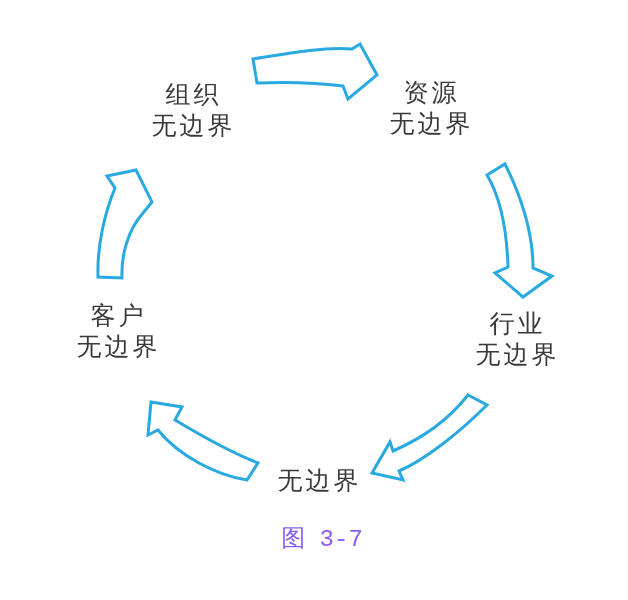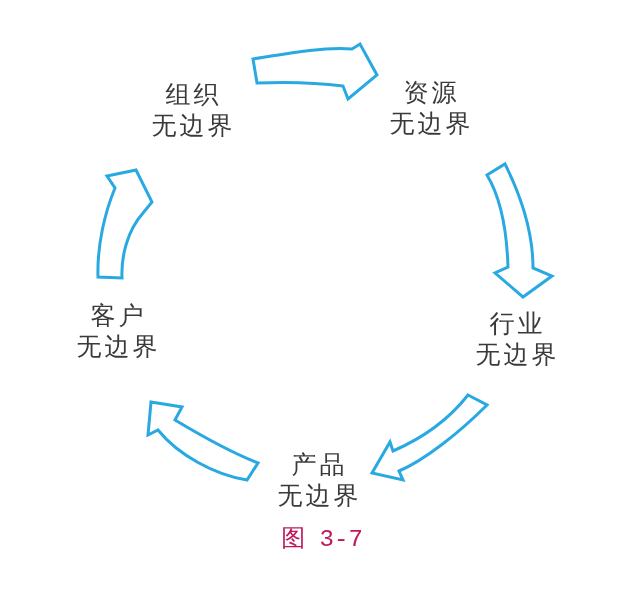--- a/index.html
+++ b/index.html
@@ -28,21 +28,21 @@
     overflow: visible;
     display: block;
   }
   .caption {
     position: absolute;
     left: 322px;
     top: 540px;
     transform: translate(-50%, -50%);
     display: flex;
     gap: 22px;
-    color: #be185d;
+    color: #8b5cf6;
     font-size: 24px;
     line-height: 28px;
     white-space: nowrap;
   }
   .caption .caption-title { letter-spacing: 1px; }
 </style>
 </head>
 <body>
 
 <div class="stage">
@@ -56,21 +56,20 @@
     <div class="node-line">资源</div>
     <div class="node-line">无边界</div>
   </div>
 
   <div class="node" style="left:516px; top:341px;">
     <div class="node-line">行业</div>
     <div class="node-line">无边界</div>
   </div>
 
   <div class="node" style="left:318px; top:482px;">
-    <div class="node-line">产品</div>
     <div class="node-line">无边界</div>
   </div>
 
   <div class="node" style="left:117px; top:333px;">
     <div class="node-line">客户</div>
     <div class="node-line">无边界</div>
   </div>
 
   <svg class="arrow" style="left:250px; top:40px;" width="132" height="62" viewBox="0 0 132 62">
     <path d="M3,19 C40,13 72,7 102,9 L110,4 L127,35 L98,59 L93,46 C62,42 30,42 7,43 Z" fill="#ffffff" stroke-width="3" stroke-linejoin="miter" stroke-miterlimit="8" stroke="#29a9e2"></path>

